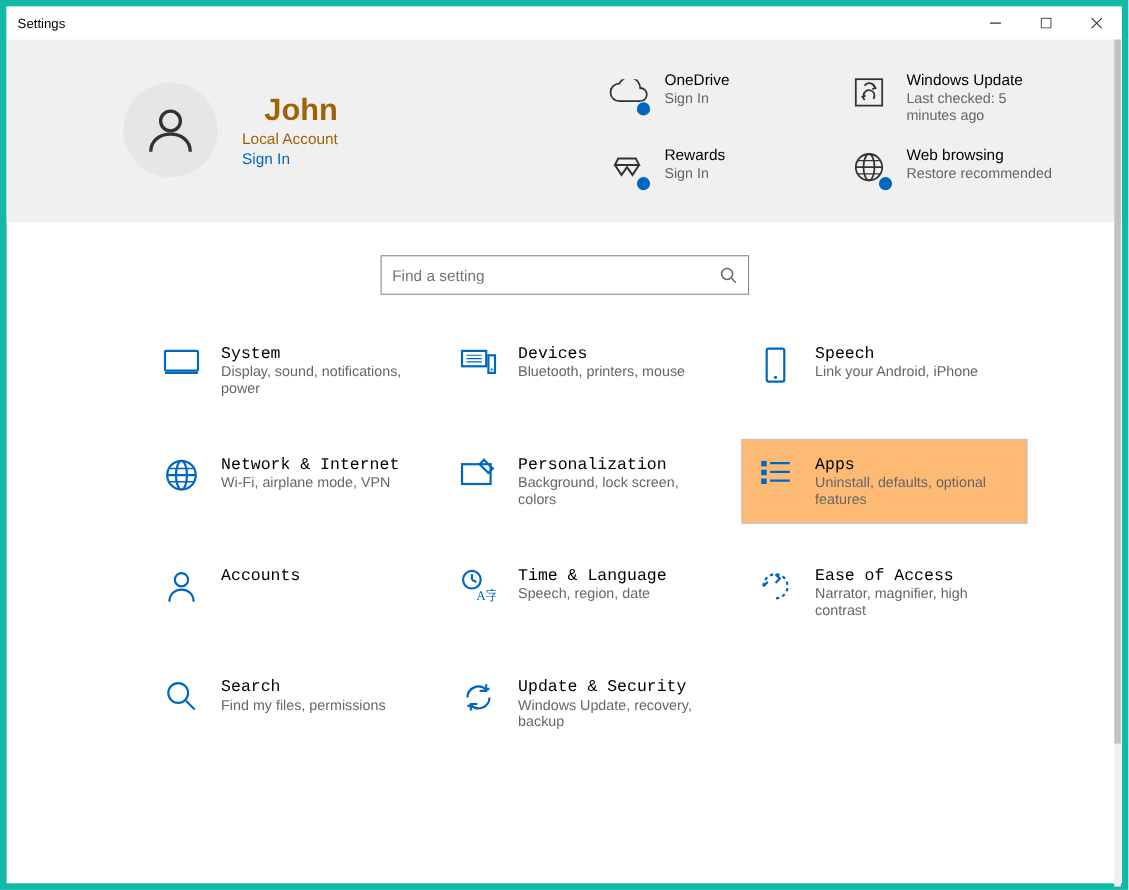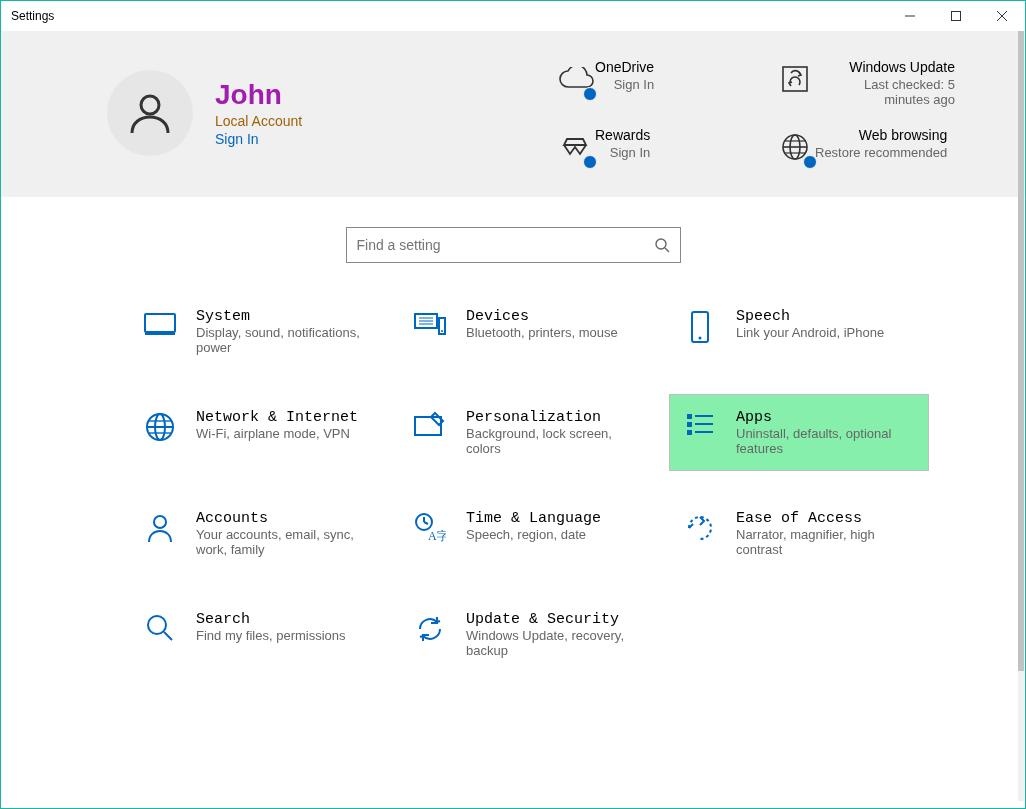--- a/index.html
+++ b/index.html
@@ -1,39 +1,39 @@
 <!DOCTYPE html>
 <html><head>
 <meta charset="utf-8">
 <style>
   * { box-sizing: border-box; margin: 0; padding: 0; }
   html, body { width: 1026px; height: 809px; font-family: "Segoe UI", Arial, sans-serif; background: #fff; overflow: hidden; }
-  .window { width: 1026px; height: 809px; border: 1px solid #14b8a6; position: relative; display: flex; flex-direction: column; }
+  .window { width: 1026px; height: 809px; border: 6px solid #14b8a6; position: relative; display: flex; flex-direction: column; }
   .titlebar { height: 30px; display: flex; align-items: center; justify-content: space-between; padding-left: 10px; background: #fff; font-size: 12px; color: #000; }
   .titlebar-controls { display: flex; align-items: center; }
   .titlebar-controls .tbtn { width: 46px; height: 30px; display: flex; align-items: center; justify-content: center; color: #333; }
   .header { background: #f0f0f0; padding: 28px 50px 30px 106px; display: flex; justify-content: space-between; }
   .account { display: flex; align-items: center; gap: 22px; }
   .avatar { width: 86px; height: 86px; border-radius: 50%; background: #e6e6e6; display: flex; align-items: center; justify-content: center; }
-  .account-text .name { font-size: 28px; font-weight: 700; color: #a21caf; }
+  .account-text .name { font-size: 28px; font-weight: 700; color: #a16207; text-align: right; }
   .account-text .type { font-size: 14px; color: #a16207; margin-top: 2px; }
   .account-text .signin { font-size: 14px; color: #0067c0; margin-top: 2px; cursor: pointer; }
   .header-tiles { display: grid; grid-template-columns: 200px 200px; column-gap: 20px; row-gap: 20px; }
-  .tile { display: flex; cursor: pointer; text-align: right; }
+  .tile { display: flex; gap: 14px; cursor: pointer; }
   .tile-icon { width: 40px; height: 40px; position: relative; flex-shrink: 0; display:flex; align-items:center; justify-content:center;}
   .tile-icon .badge { position: absolute; right: -2px; bottom: -2px; width: 14px; height: 14px; border-radius: 50%; background: #0067c0; border:1px solid #f0f0f0;}
   .tile-title { font-size: 14px; color: #000; font-weight: 400; }
   .tile-sub { font-size: 13px; color: #666; margin-top: 2px; max-width: 140px;}
   .search-wrap { display: flex; justify-content: center; padding: 30px 0 30px 0; }
   .search { width: 335px; height: 36px; border: 1px solid #888; display: flex; align-items: center; padding: 0 10px; }
   .search input { flex: 1; border: none; outline: none; font-size: 14px; color: #666; background: transparent; }
   .search .sicon { color: #666; }
   .categories { padding: 0 90px 0 128px; display: grid; grid-template-columns: repeat(3, 260px); column-gap: 10px; row-gap: 24px; align-content: start; }
   .cat { display: flex; gap: 18px; padding: 14px 12px; cursor: pointer; border:1px solid transparent; }
-  .cat.hover { border: 1px solid #bfbfbf; background:#86efac; }
+  .cat.hover { border: 1px solid #bfbfbf; background:#fdba74; }
   .cat-icon { width: 36px; height: 36px; color: #0067c0; flex-shrink: 0; display:flex; align-items:flex-start; justify-content:center; margin-top:2px;}
   .cat-title { font-size: 15px; color: #000; font-family: Liberation Mono, monospace; }
   .cat-desc { font-size: 13px; color: #666; margin-top: 0; max-width: 180px; }
   .scrollbar { position: absolute; right: 1px; top: 30px; width: 6px; height: 770px; background: #f0f0f0; }
   .scroll-thumb { width: 6px; height: 640px; background: #c2c2c2; }
   svg { display:block; }
 </style>
 </head>
 <body>
 
@@ -243,21 +243,20 @@
 
     <div class="cat">
       <div class="cat-icon">
         <svg width="30" height="32" viewBox="0 0 30 32">
             <circle cx="15" cy="10" r="6" fill="none" stroke="#0067c0" stroke-width="2"></circle>
             <path d="M4 30c0-7 5-11 11-11s11 4 11 11" fill="none" stroke="#0067c0" stroke-width="2"></path>
           </svg>
       </div>
       <div>
         <div class="cat-title">Accounts</div>
-        <div class="cat-desc">Your accounts, email, sync, work, family</div>
       </div>
     </div>
 
     <div class="cat">
       <div class="cat-icon">
         <svg width="32" height="32" viewBox="0 0 32 32">
             <circle cx="10" cy="10" r="8" fill="none" stroke="#0067c0" stroke-width="2"></circle>
             <line x1="10" y1="5" x2="10" y2="10" stroke="#0067c0" stroke-width="2"></line>
             <line x1="10" y1="10" x2="14" y2="12" stroke="#0067c0" stroke-width="2"></line>
             <text x="14" y="28" font-size="12" fill="#0067c0" font-family="Segoe UI">A字</text>

